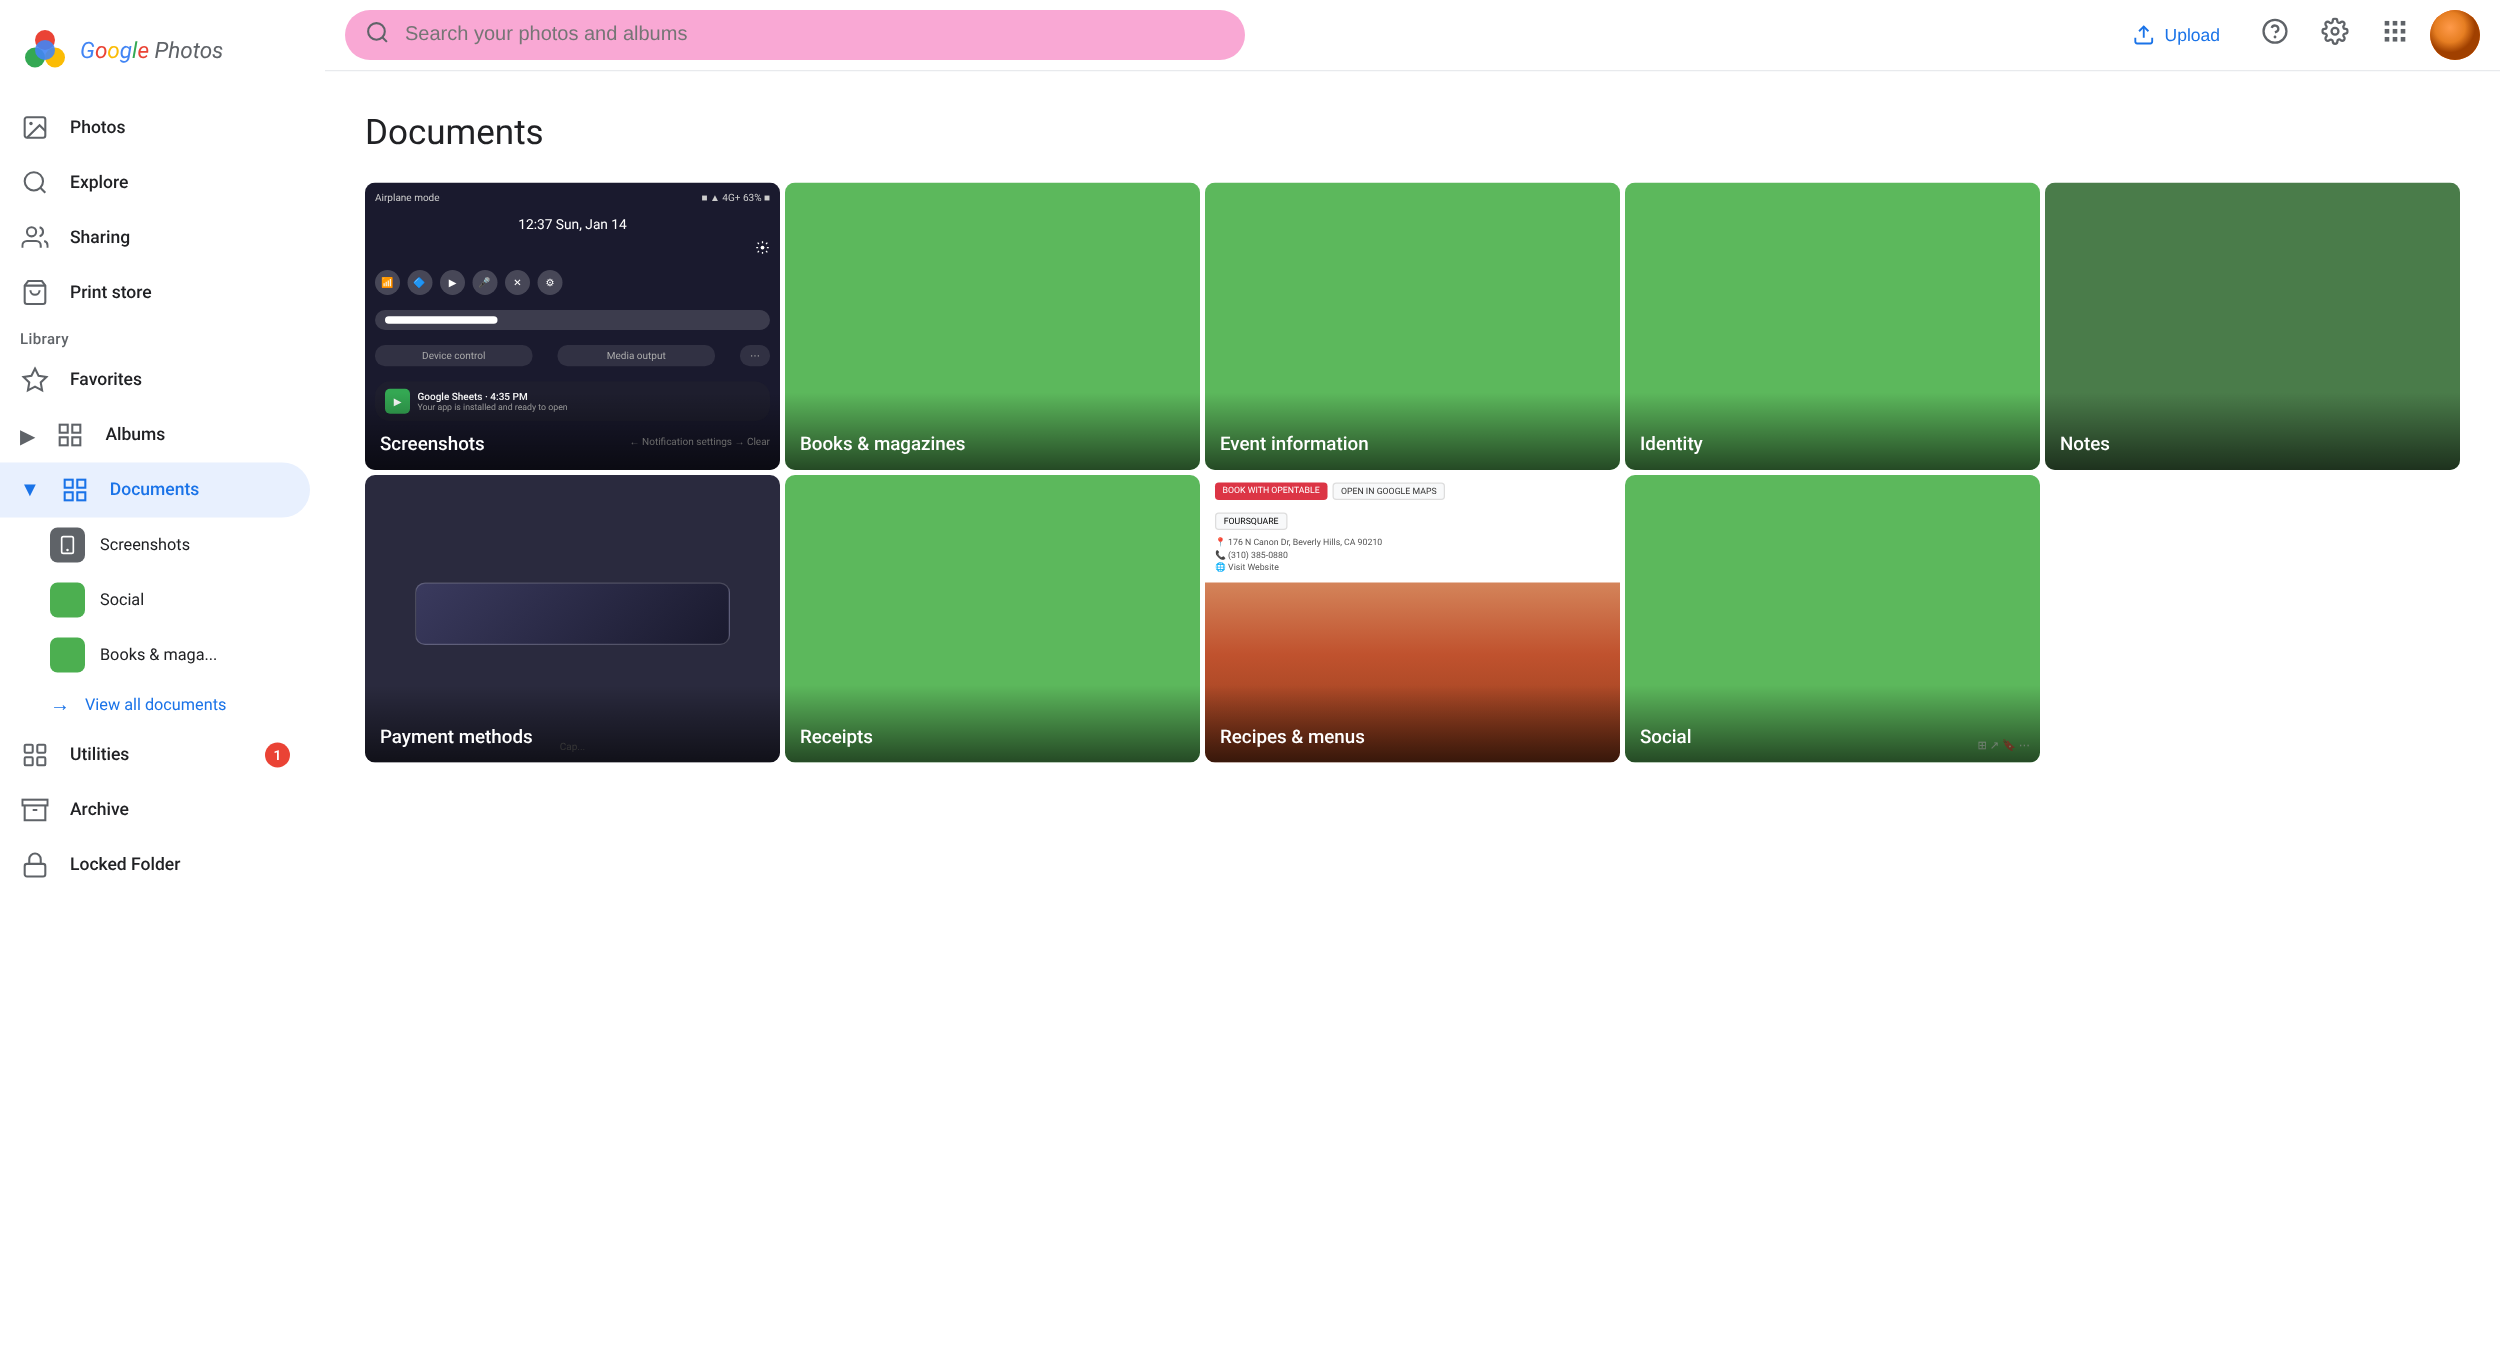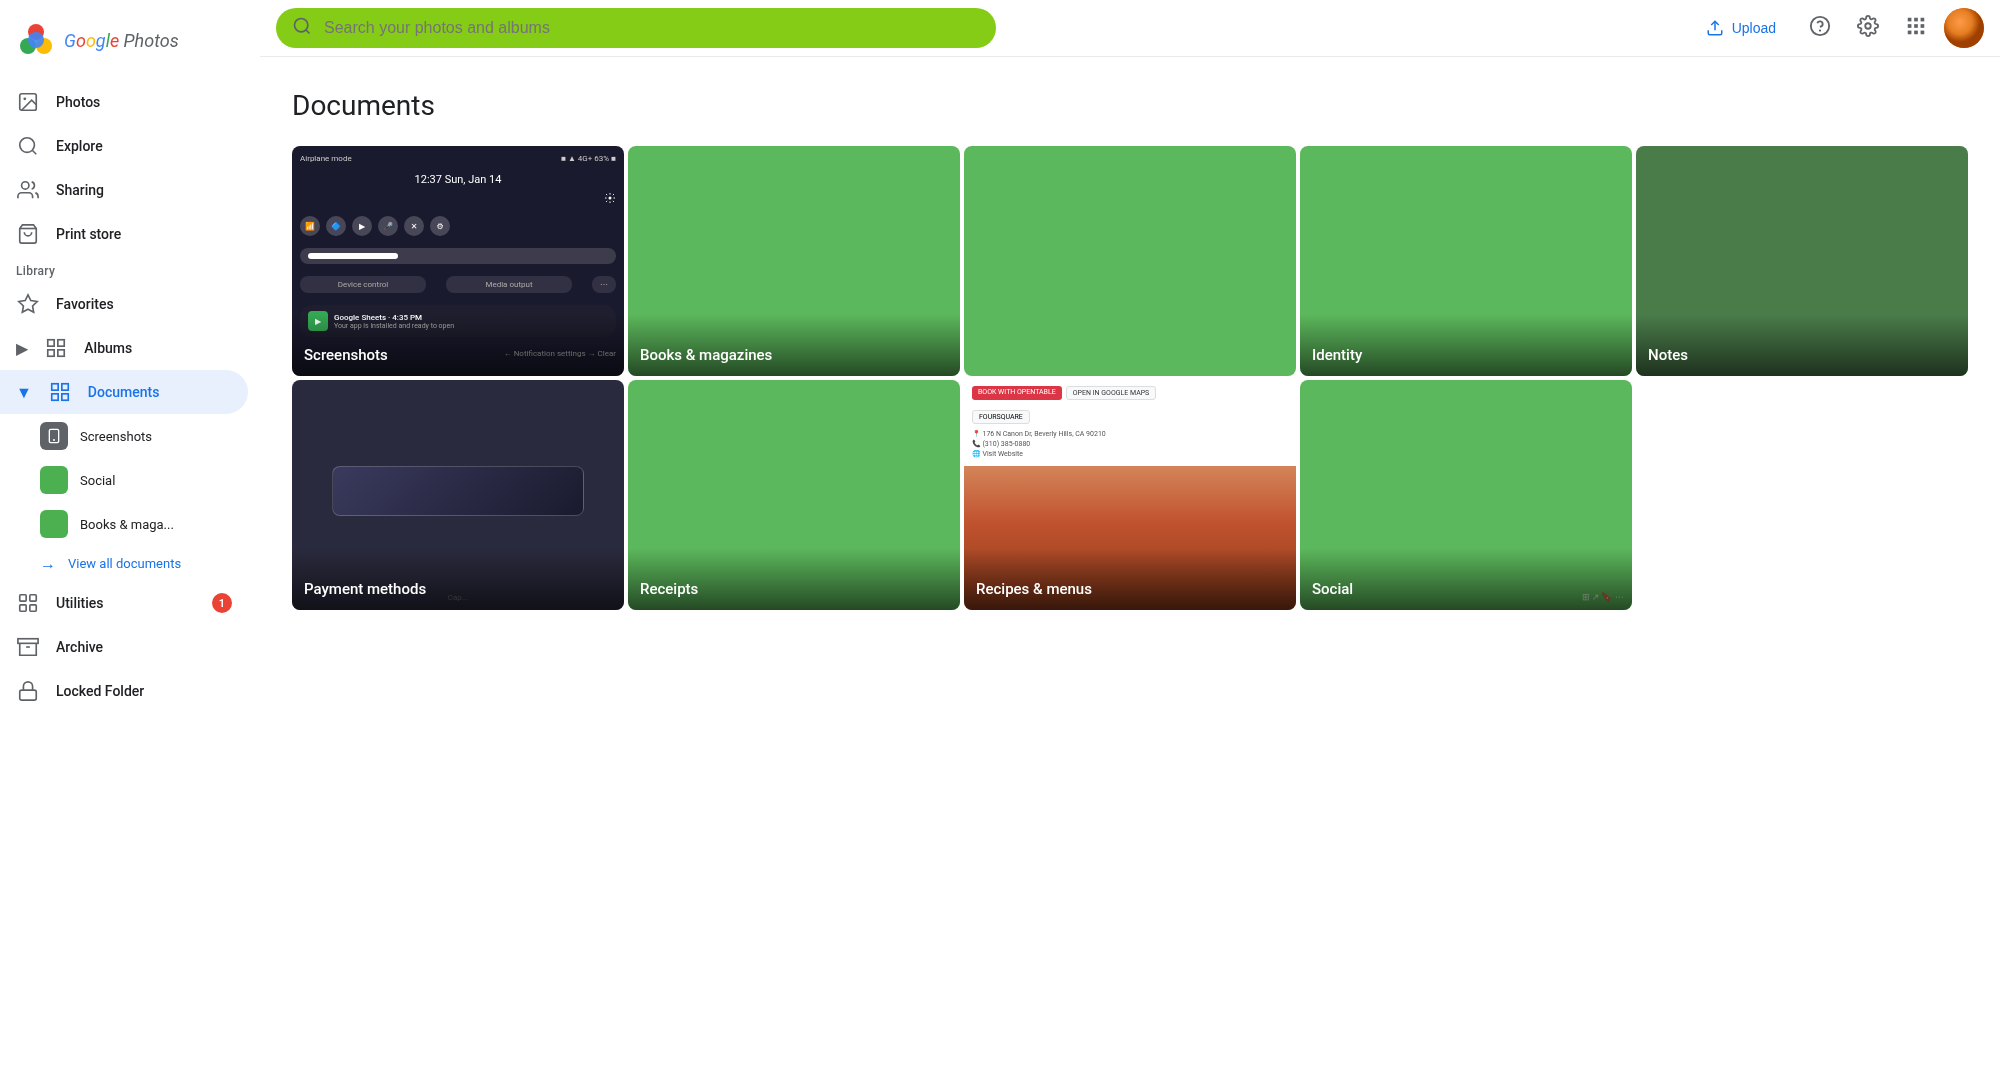--- a/index.html
+++ b/index.html
@@ -118,21 +118,21 @@
       gap: 12px;
       border-bottom: 1px solid #e8eaed;
       background: #fff;
     }
 
     .search-bar {
       flex: 1;
       max-width: 720px;
       display: flex;
       align-items: center;
-      background: #84cc16;
+      background: #f9a8d4;
       border-radius: 24px;
       padding: 8px 16px;
       gap: 12px;
     }
     .search-input {
       border: none;
       background: transparent;
       flex: 1;
       font-size: 16px;
       color: #202124;
@@ -621,20 +621,21 @@
         <div class="card-label">Screenshots</div>
       </div>
 
       <div class="doc-card">
         <div class="card-bg-green"></div>
         <div class="card-label">Books &amp; magazines</div>
       </div>
 
       <div class="doc-card">
         <div class="card-bg-green" style="background:#5cb85c;"></div>
+        <div class="card-label">Event information</div>
       </div>
 
       <div class="doc-card">
         <div class="card-bg-green" style="background:#5cb85c;"></div>
         <div class="card-label">Identity</div>
       </div>
 
       <div class="doc-card">
         <div class="card-bg-green" style="background:#4a7c4a;"></div>
         <div class="card-label">Notes</div>

